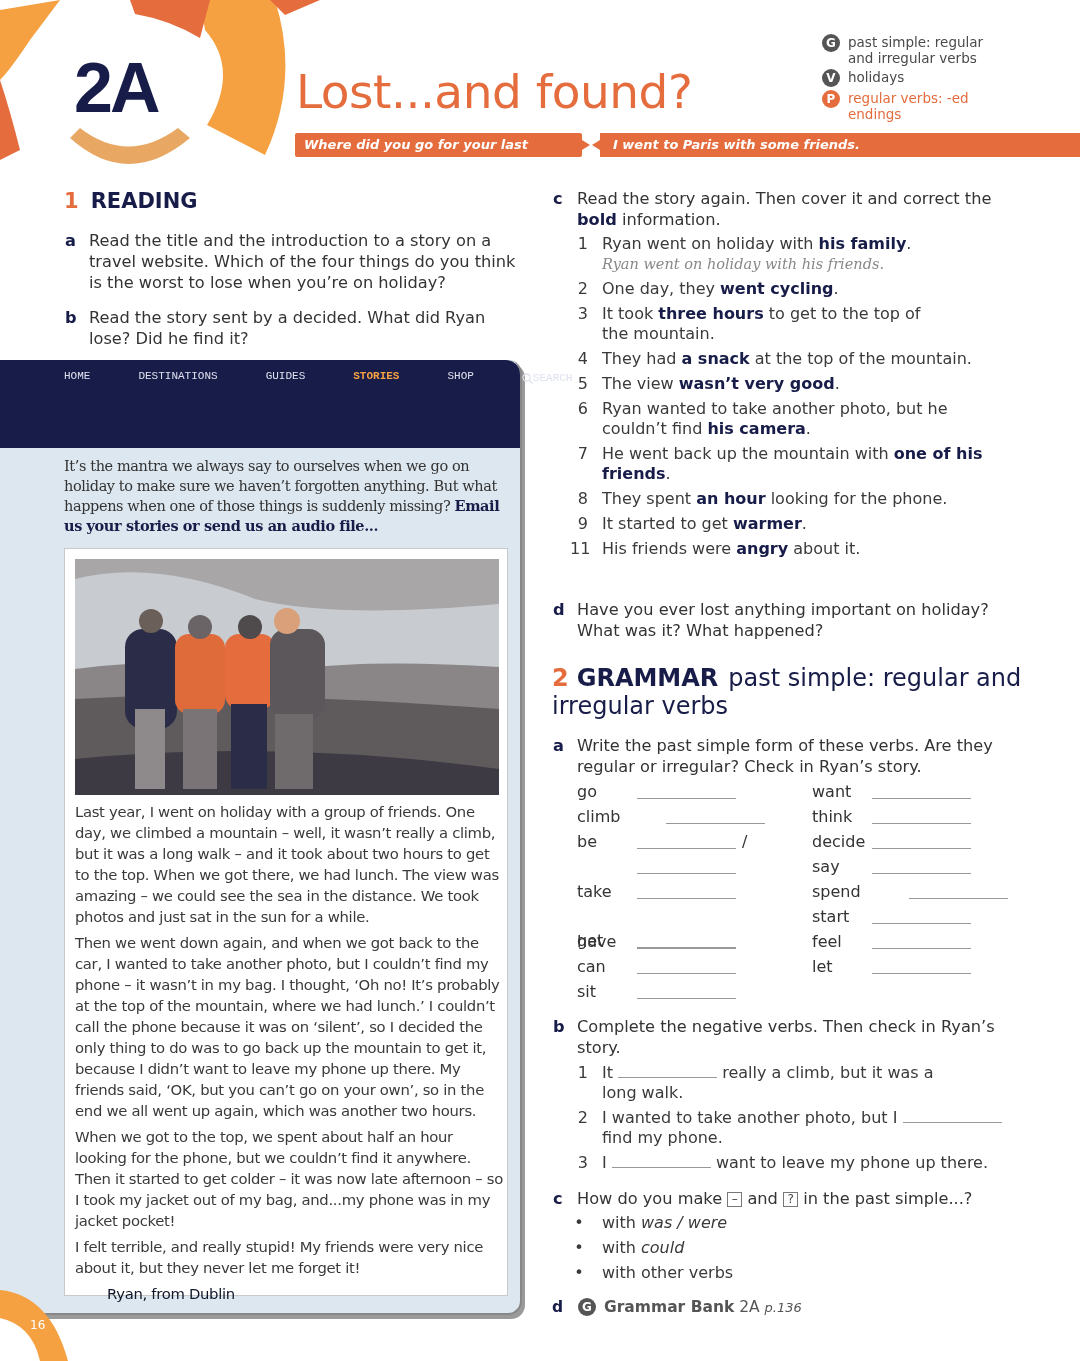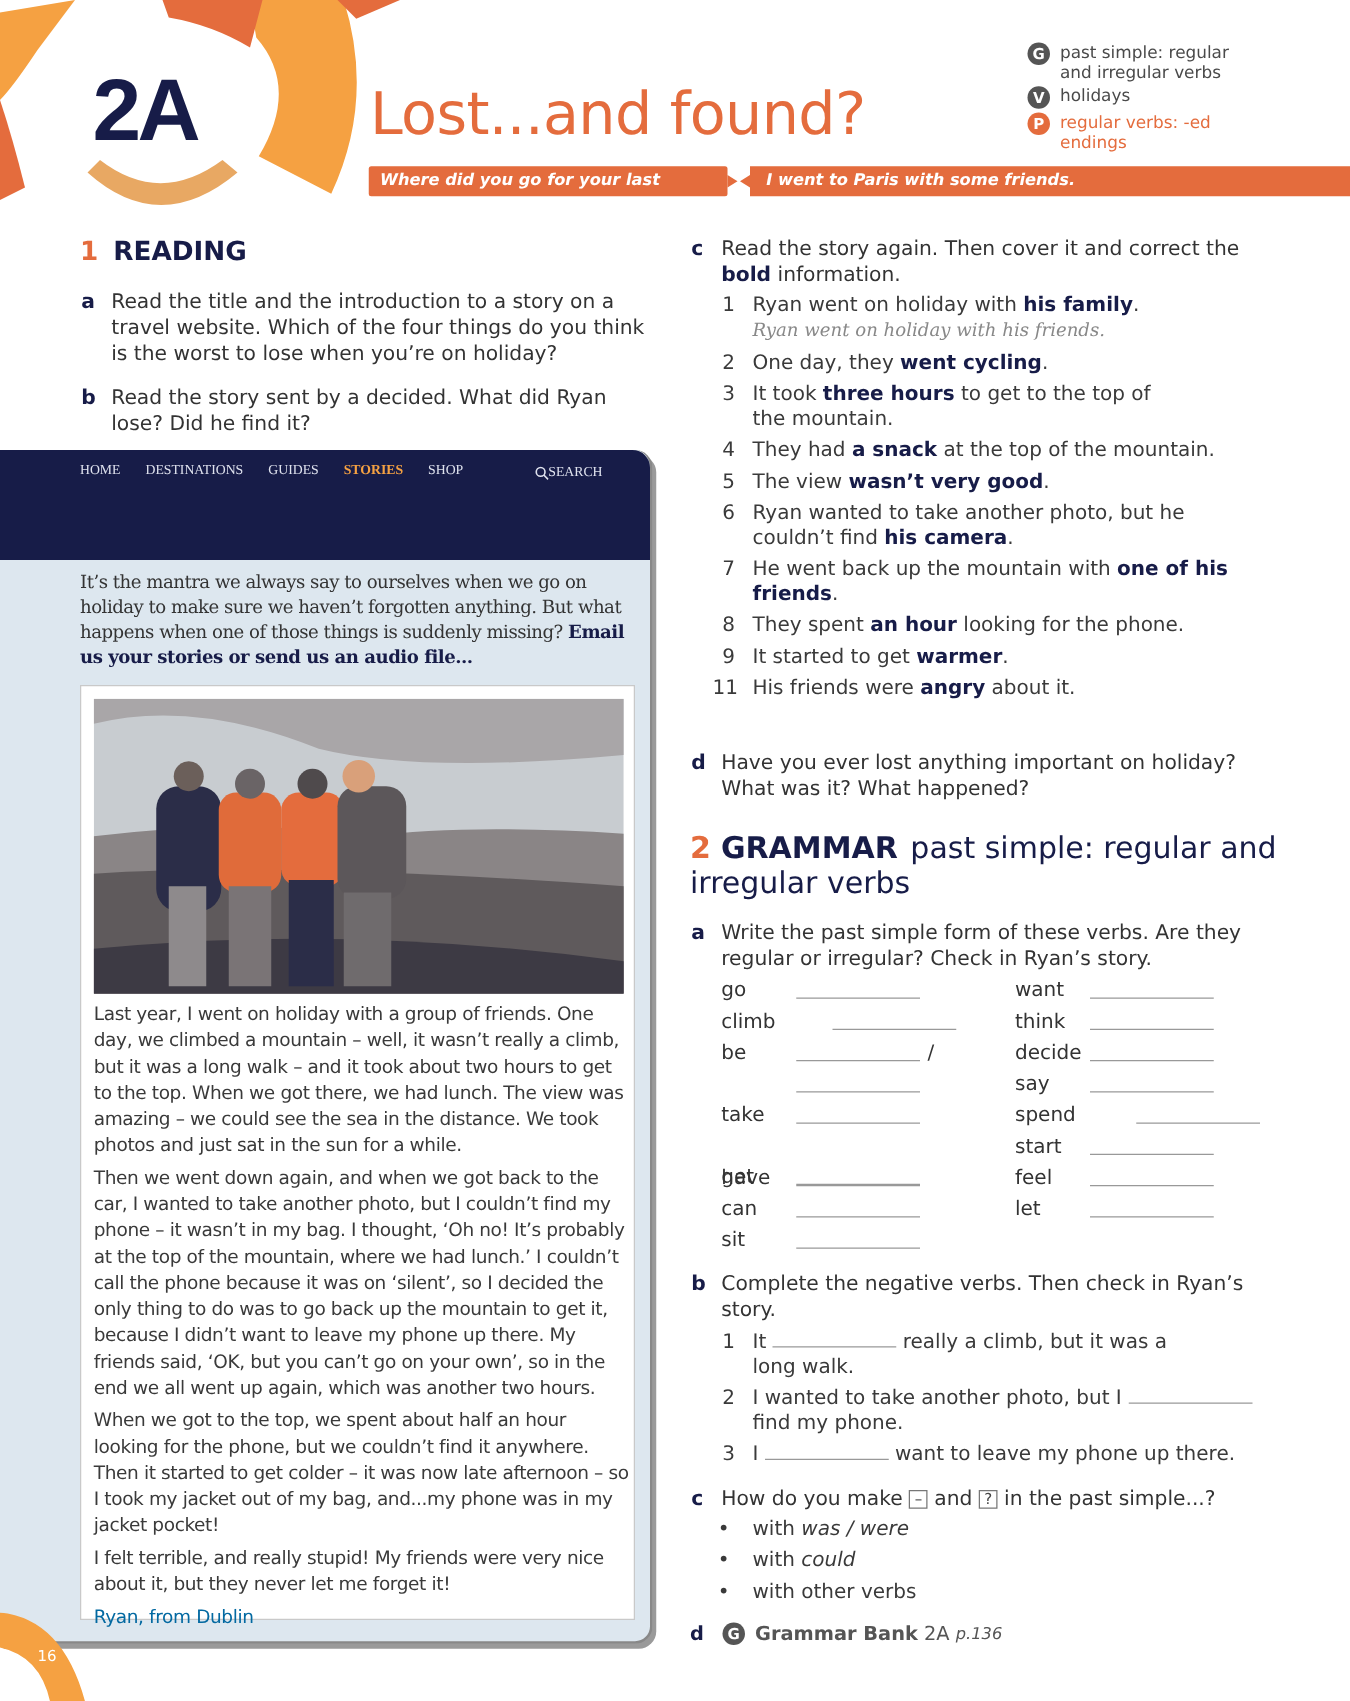--- a/index.html
+++ b/index.html
@@ -25,32 +25,32 @@
 
   
   .sec-head { position: absolute; font-weight: bold; font-size: 21px; color: #171c48; }
   .sec-head .n { color: #e46c3d; margin-right: 12px; }
   .task { position: absolute; font-size: 16.2px; line-height: 21px; color: #333; }
   .task .l { position: absolute; left: -24px; font-weight: bold; color: #171c48; }
 
   
   .web { position: absolute; left: 0; top: 360px; width: 522px; height: 955px; background: #dde7ef; border-radius: 0 14px 14px 0; box-shadow: 3px 4px 0 #9a9a9a; border-right: 2px solid #888; border-bottom: 2px solid #888; }
   .web-top { position: absolute; left: 0; top: 0; width: 520px; height: 88px; background: #171c48; border-radius: 0 14px 0 0; }
-  .nav { position: absolute; top: 10px; left: 64px; right: 18px; height: 16px; display: flex; font-family: Liberation Serif, serif; font-size: 11px; color: #dfe2ee; }
+  .nav { position: absolute; top: 10px; left: 64px; right: 18px; height: 16px; display: flex; font-family: Liberation Mono, monospace; font-size: 11px; color: #dfe2ee; gap: 28px; }
   .nav span { margin-right: 20px; }
   .nav .active { color: #f5a142; font-weight: bold; }
   .nav .search { margin-left: auto; margin-right: 0; display: flex; align-items: center; }
   .web-title { position: absolute; left: 64px; top: 40px; font-family: "DejaVu Serif", serif; font-weight: bold; font-size: 27px; color: #fff; letter-spacing: -1px; }
   .intro { position: absolute; left: 64px; top: 96px; width: 450px; font-family: "DejaVu Serif", serif; font-size: 14.5px; line-height: 20px; color: #333; letter-spacing: -0.4px; }
   .intro b { color: #171c48; }
   .story-card { position: absolute; left: 64px; top: 188px; width: 444px; height: 748px; background: #fff; border: 1px solid #c9c9c9; }
   .photo { position: absolute; left: 10px; top: 10px; width: 424px; height: 236px; overflow: hidden; }
   .story { position: absolute; left: 10px; top: 252px; width: 428px; font-size: 14.8px; line-height: 21px; color: #3a3a3a; letter-spacing: -0.3px; }
   .story p { margin-bottom: 5px; }
-  .story .author { color: #0369a1; }
+  .story .author { color: #0f172a; margin-left: 32px; }
 
   .page-num { position: absolute; left: 0; top: 1290px; width: 70px; height: 71px; }
   .page-num span { position: absolute; left: 30px; top: 28px; color: #fff; font-size: 12px; }
   .footer-url { position: absolute; left: 487px; top: 1423px; font-family: Liberation Mono, monospace; font-size: 10px; color: #555; }
 
   
   .rt { position: absolute; left: 577px; font-size: 16.2px; line-height: 21px; color: #333; }
   .rt .l { position: absolute; left: -24px; font-weight: bold; color: #171c48; }
   .rt b { color: #171c48; }
   .items { position: absolute; left: 570px; width: 440px; font-size: 16px; line-height: 20px; color: #3a3a3a; }

